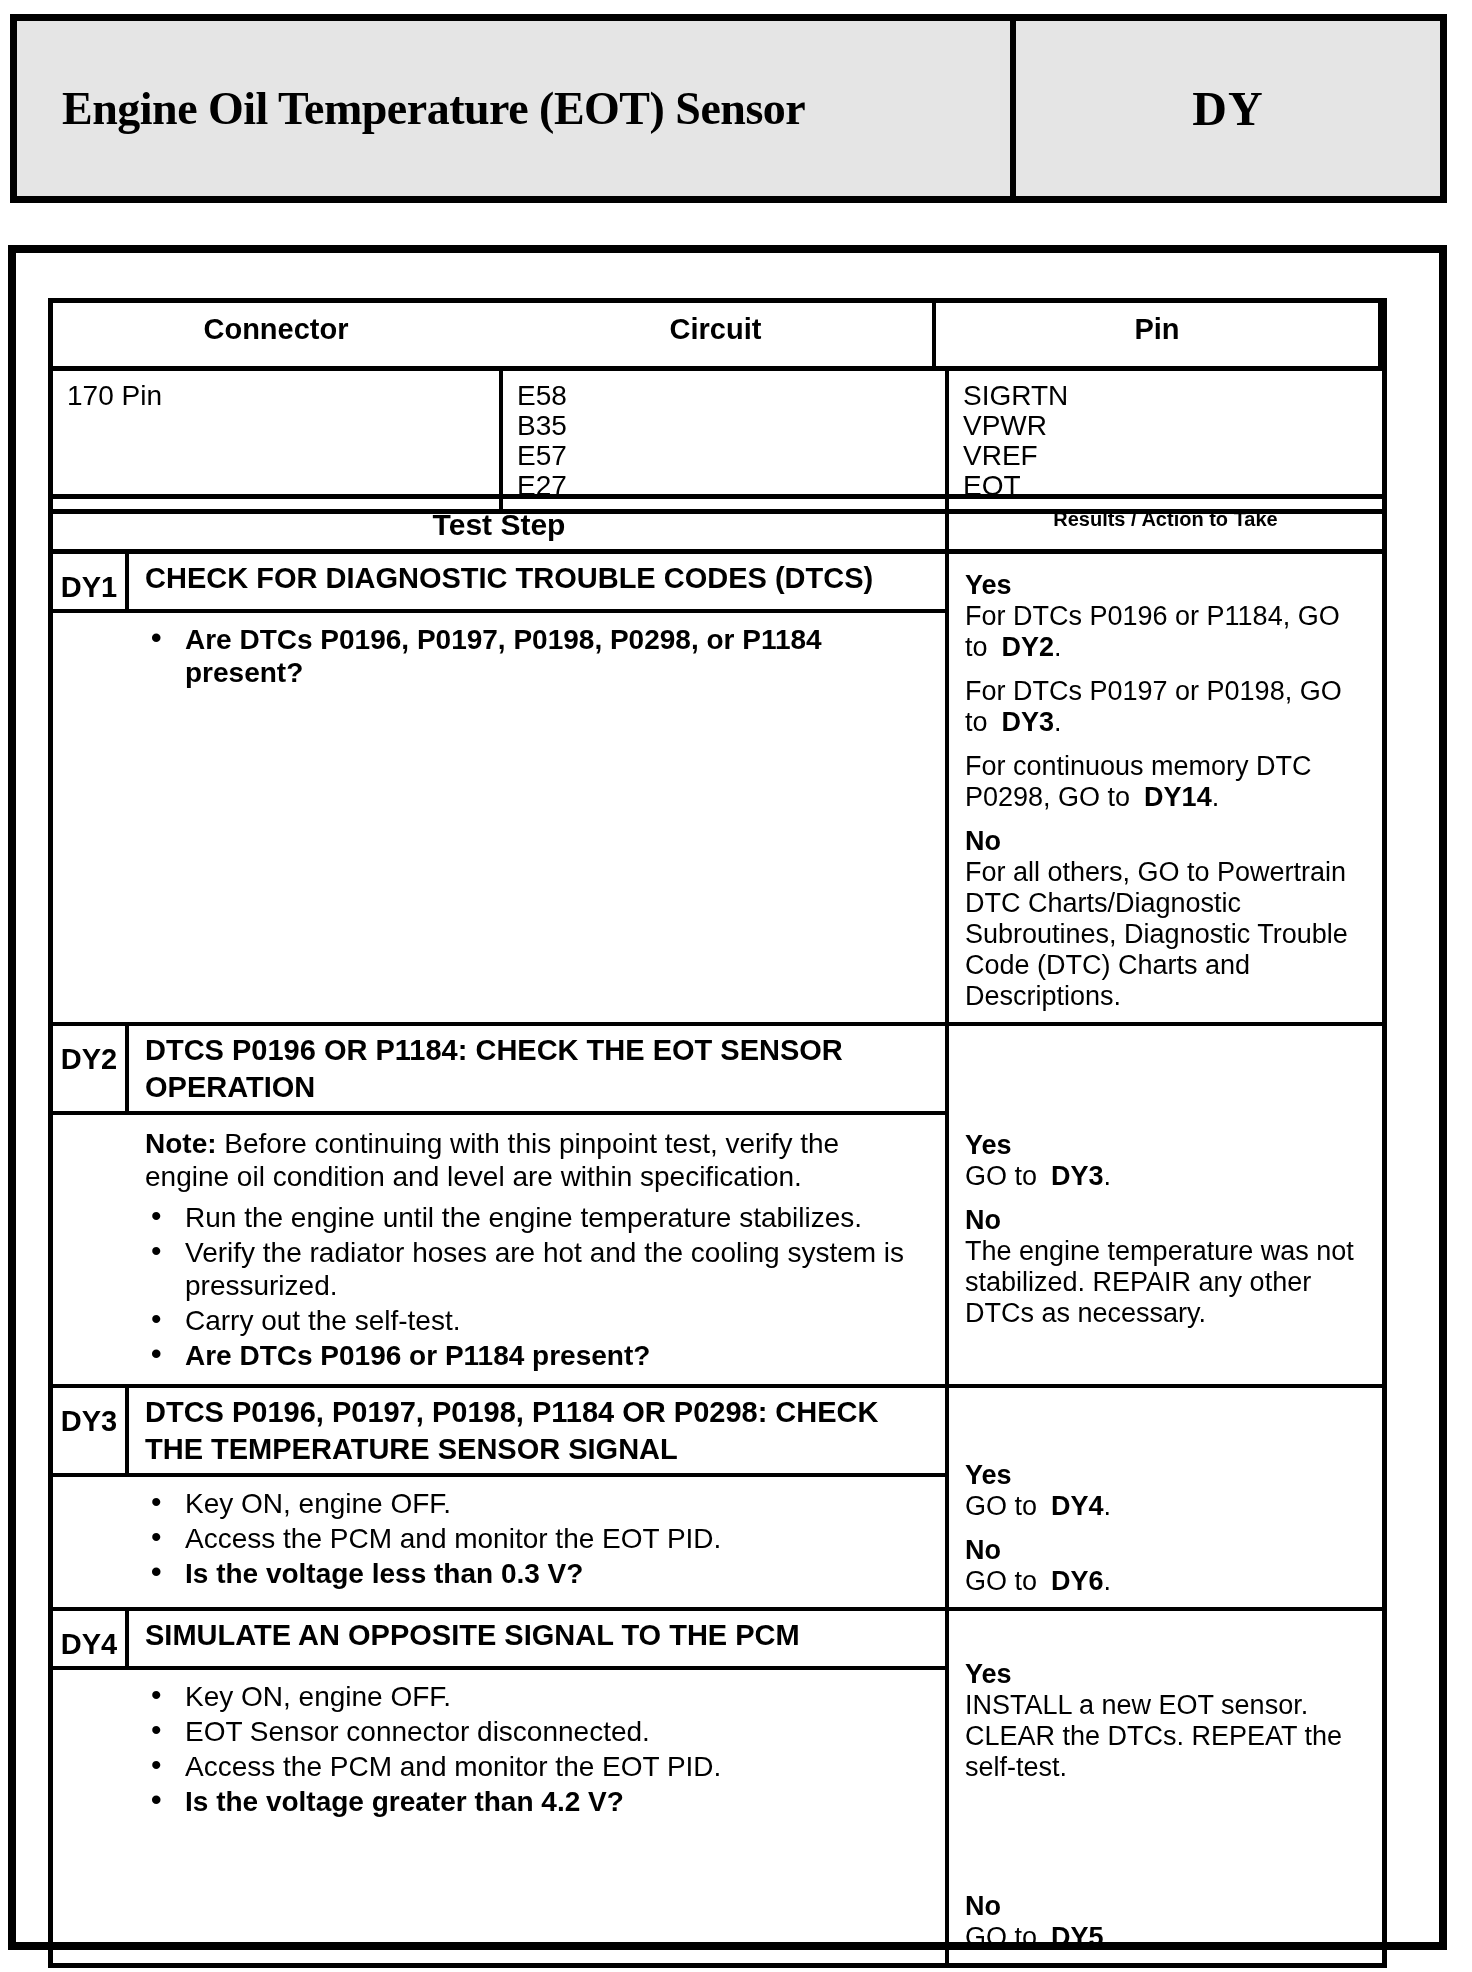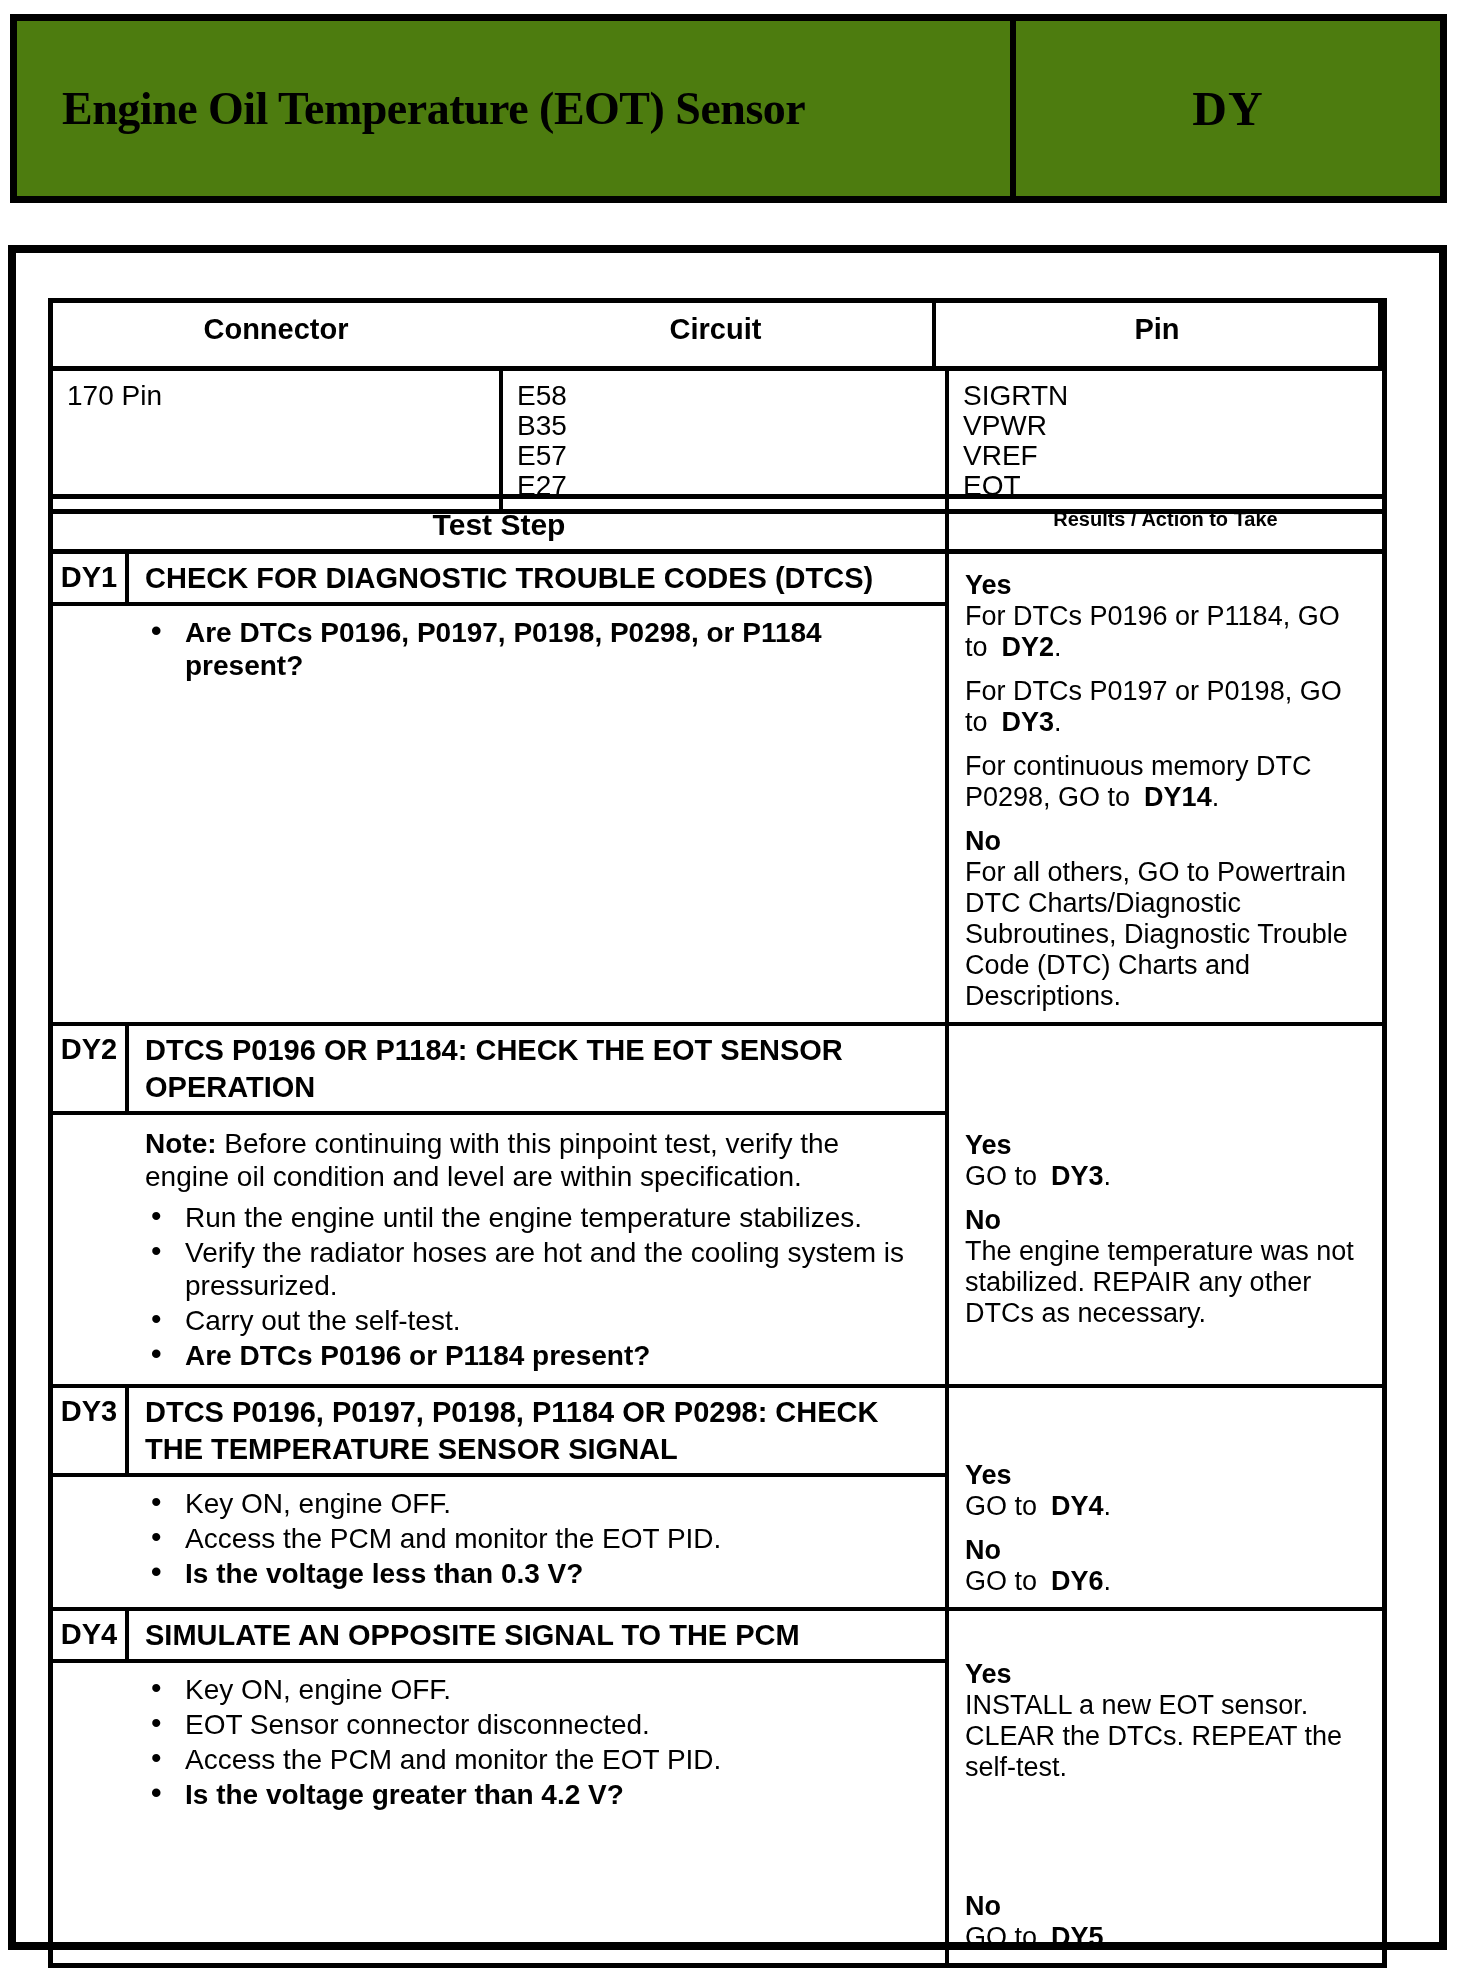--- a/index.html
+++ b/index.html
@@ -6,21 +6,21 @@
   body {
     width:1472px; height:1972px; position:relative;
     background:#ffffff; color:#000;
     font-family:"Liberation Sans", sans-serif;
   }
   .page { position:absolute; inset:0; }
 
   
   .header-box {
     position:absolute; left:10px; top:14px; width:1437px; height:189px;
-    border:7px solid #000; box-sizing:border-box; display:flex; background:#4d7c0f;
+    border:7px solid #000; box-sizing:border-box; display:flex; background:#e5e5e5;
   }
   .header-title-cell {
     flex:0 0 999px; display:flex; align-items:center;
     padding-left:45px; box-sizing:border-box;
     border-right:6px solid #000;
     font-family:"Liberation Serif", serif; font-weight:bold;
     font-size:46px; letter-spacing:-0.5px;
   }
   .header-code-cell {
     flex:1; display:flex; align-items:center; justify-content:center;
@@ -64,21 +64,21 @@
     text-align:center; font-weight:bold; font-size:30px; padding:9px 0 7px 0;
   }
   .tt-h-right { flex:1; text-align:center; font-weight:bold; font-size:20px; padding:9px 0 7px 0; }
 
   .step { display:flex; border-bottom:4px solid #000; }
   .step:last-child { border-bottom:none; }
   .step-left { width:896px; box-sizing:border-box; border-right:4px solid #000; display:flex; flex-direction:column; }
   .step-title-row { display:flex; border-bottom:4px solid #000; }
   .step-id {
     width:76px; box-sizing:border-box; border-right:4px solid #000;
-    font-weight:bold; font-size:29px; text-align:center; padding:7px 0 5px 0;
+    font-weight:bold; font-size:29px; text-align:center; padding:17px 0 5px 0;
   }
   .step-title {
     flex:1; font-weight:bold; font-size:29px; line-height:37px;
     padding:6px 24px 5px 16px;
   }
   .step-body { flex:1; font-size:28px; line-height:33px; padding:8px 24px 10px 92px; }
   .step-body .note { margin:4px 0 8px 0; }
   .bullets { list-style:none; margin:2px 0 0 0; padding:0; }
   .bullets li { position:relative; padding-left:40px; margin:0 0 2px 0; }
   .bullets li::before {

